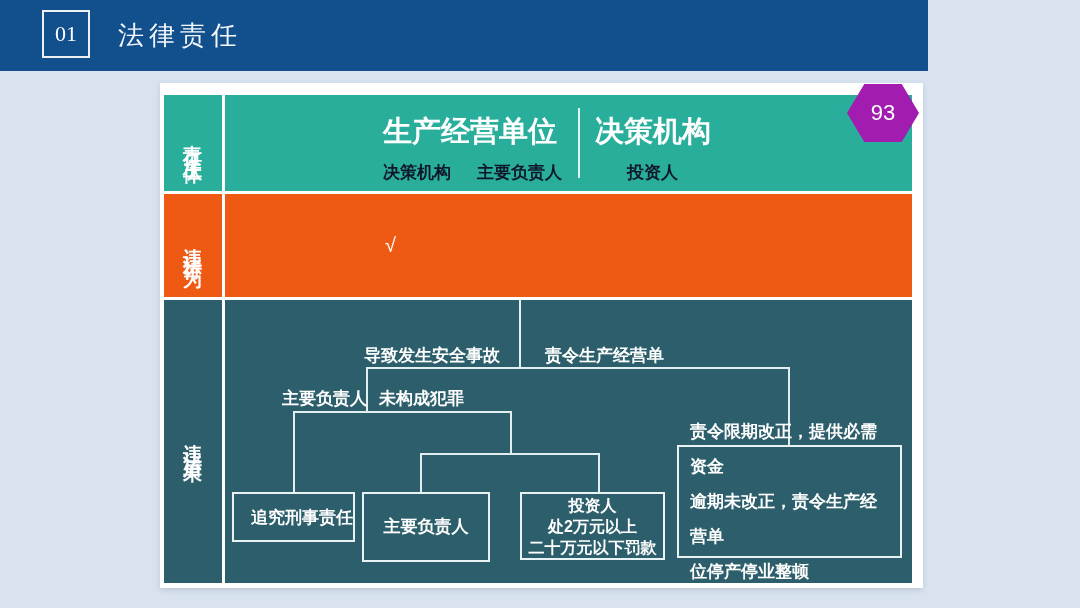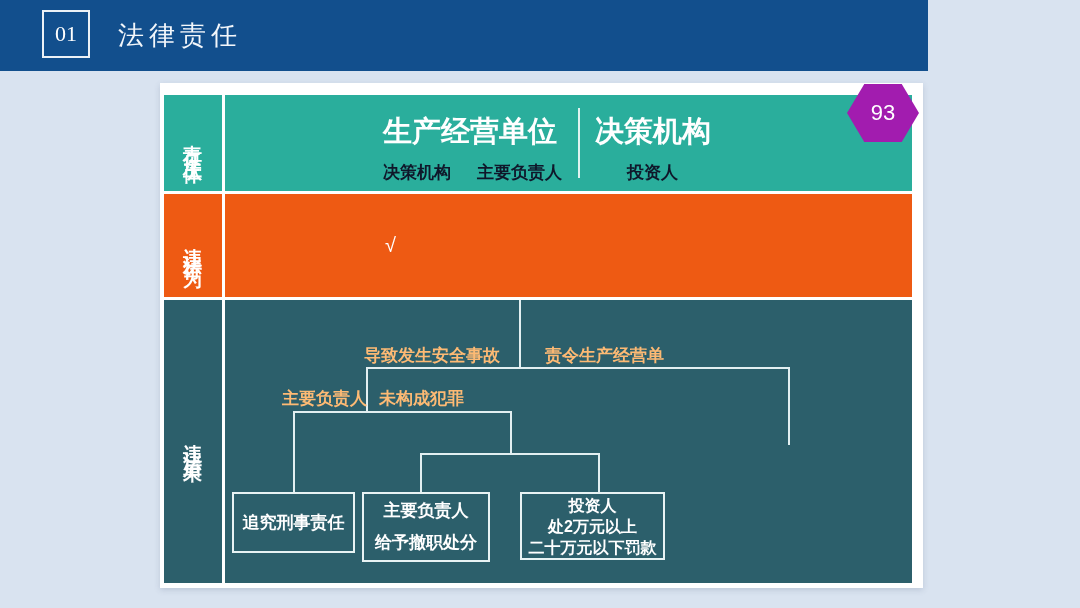--- a/index.html
+++ b/index.html
@@ -63,21 +63,21 @@
   .behavior-line{
     position:absolute;left:0;top:0;width:100%;height:100%;
     display:flex;align-items:center;padding-left:160px;box-sizing:border-box;
     color:#fff;white-space:nowrap;
   }
   .check{font-size:20px;font-weight:400;margin-right:24px;}
   .behavior-text{font-size:21px;font-weight:bold;letter-spacing:1px;}
   
   .line{position:absolute;background:#e2eff1;}
   .flabel{
-    position:absolute;color:#fdba74;font-size:17px;font-weight:bold;white-space:nowrap;
+    position:absolute;color:#ffffff;font-size:17px;font-weight:bold;white-space:nowrap;
   }
   .fbox{
     position:absolute;border:2px solid #e8f3f4;box-sizing:border-box;
     color:#fff;font-weight:bold;
     display:flex;flex-direction:column;align-items:center;justify-content:center;
     text-align:center;
   }
   .fbox .bl{display:block;}
 </style>
 </head>
@@ -132,30 +132,34 @@
     <div class="line" style="left:285px;top:111px;width:2px;height:42px;"></div>
     <div class="line" style="left:195px;top:153px;width:180px;height:2px;"></div>
     <div class="line" style="left:195px;top:153px;width:2px;height:39px;"></div>
     <div class="line" style="left:373px;top:153px;width:2px;height:39px;"></div>
 
     <div class="flabel" style="left:139px;top:44px;">导致发生安全事故</div>
     <div class="flabel" style="left:320px;top:44px;">责令生产经营单</div>
     <div class="flabel" style="left:57px;top:87px;">主要负责人</div>
     <div class="flabel" style="left:154px;top:87px;">未构成犯罪</div>
 
-    <div class="fbox" style="left:7px;top:192px;width:123px;height:61px;font-size:17px;">
+    <div class="fbox" style="left:7px;top:192px;width:123px;height:50px;font-size:17px;align-items:flex-end;">
       <span class="bl">追究刑事责任</span>
     </div>
 
     <div class="fbox" style="left:137px;top:192px;width:128px;height:70px;font-size:17px;line-height:32px;">
       <span class="bl">主要负责人</span>
-      <span class="bl">给予撤职处分</span>
     </div>
 
     <div class="fbox" style="left:295px;top:192px;width:145px;height:68px;font-size:16px;line-height:21px;">
       <span class="bl">投资人</span>
       <span class="bl">处2万元以上</span>
       <span class="bl">二十万元以下罚款</span>
     </div>
 
+    <div class="fbox" style="left:452px;top:145px;width:225px;height:113px;font-size:17px;line-height:35px;align-items:flex-start;padding:0 11px;text-align:left;">
+      <span class="bl">责令限期改正，提供必需资金</span>
+      <span class="bl">逾期未改正，责令生产经营单</span>
+      <span class="bl">位停产停业整顿</span>
+    </div>
 
   </div>
 </div>
 
 </body></html>

